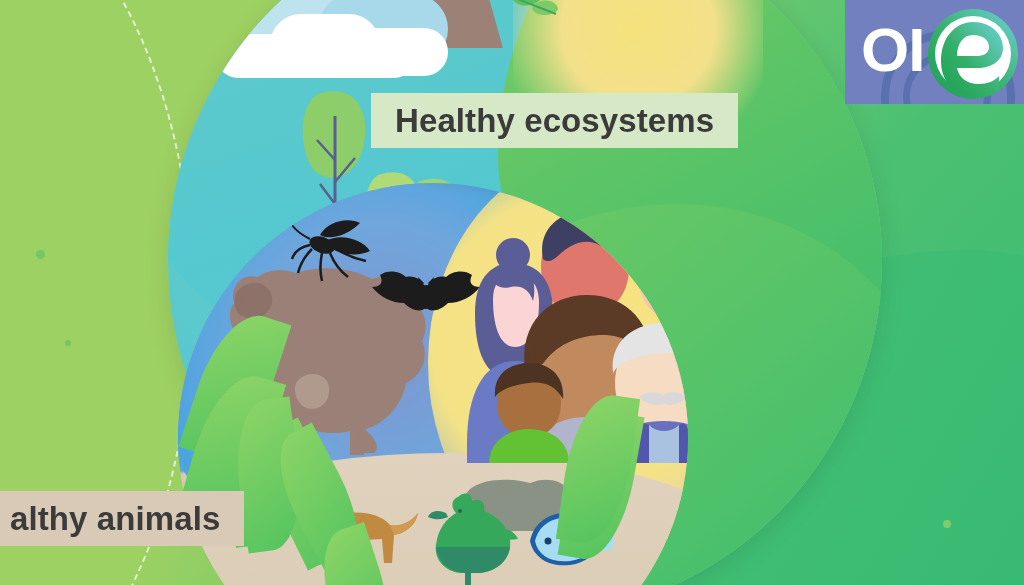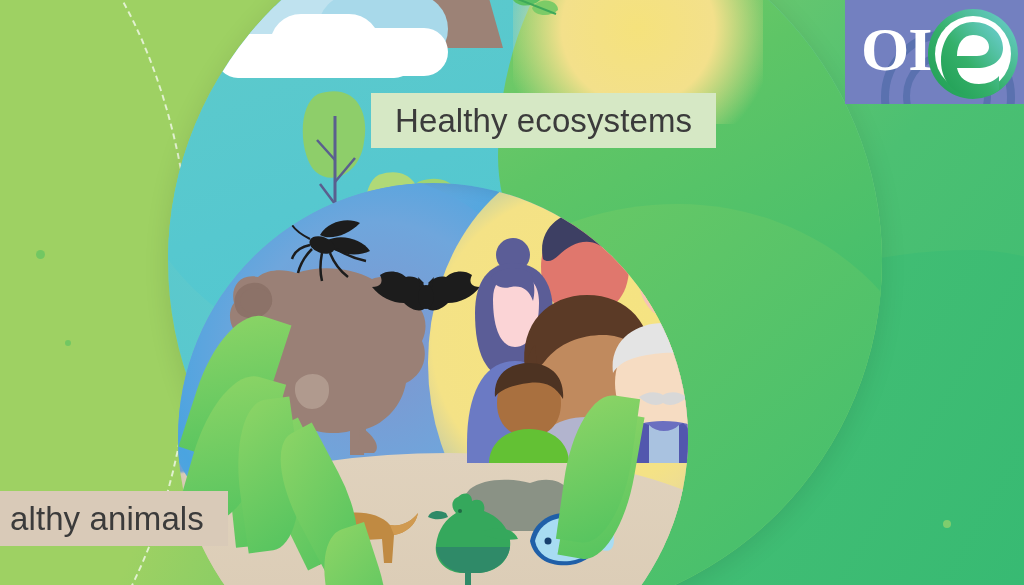--- a/index.html
+++ b/index.html
@@ -96,33 +96,33 @@
     border-radius:50%;
   }
 
   
   .leaf{position:absolute;border-radius:60% 0 60% 0;
         background:linear-gradient(150deg,#8fd566 0%,#52c35f 100%);}
 
   
   .label{
     position:absolute;display:flex;align-items:center;
-    font-weight:normal;color:#3b3b3b;letter-spacing:.1px;white-space:nowrap;
+    font-weight:bold;color:#3b3b3b;letter-spacing:.1px;white-space:nowrap;
   }
   #lblEco{left:371px;top:93px;height:55px;padding:0 24px;background:#d6e8c5;font-size:33px;}
   #lblHum{left:762px;top:281px;height:55px;padding:0 24px;background:#faeeb2;font-size:33px;}
   #lblAni{left:-14px;top:491px;height:55px;padding:0 24px;background:#d9cab8;font-size:33px;}
 
   
   #logo{
     left:845px;top:0;width:179px;height:104px;background:#7380c0;overflow:hidden;
   }
   #logoTxt{
     position:absolute;left:16px;top:14px;font-size:62px;font-weight:bold;color:#fff;
-    letter-spacing:-1px;font-family:Liberation Serif, serif;
+    letter-spacing:-1px;font-family:Liberation Sans, sans-serif;
   }
   .logoRing{position:absolute;border-radius:50%;border:8px solid rgba(70,100,160,.55);}
 </style>
 </head>
 <body>
 
 <div id="stage">
 
   <div id="bgRight" class="layer"></div>
   <div id="bgRight2" class="layer"></div>

